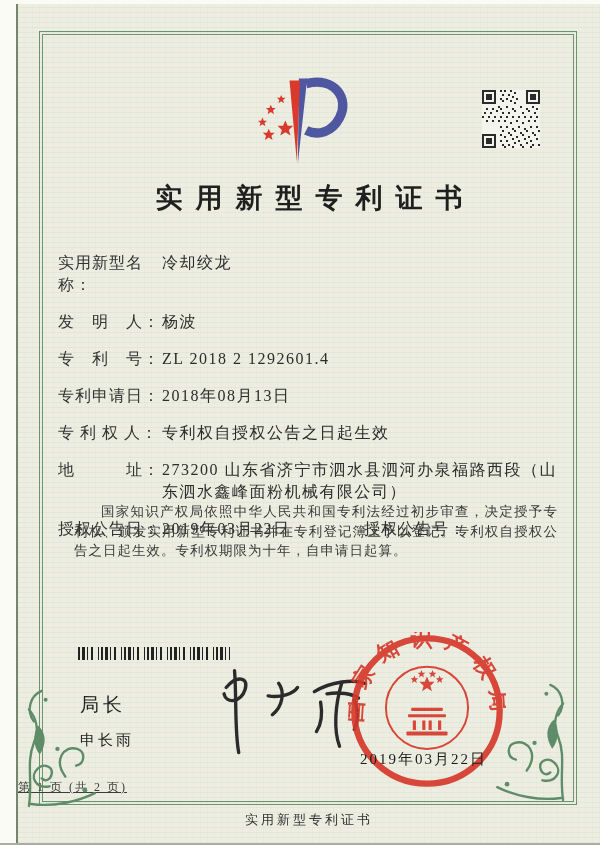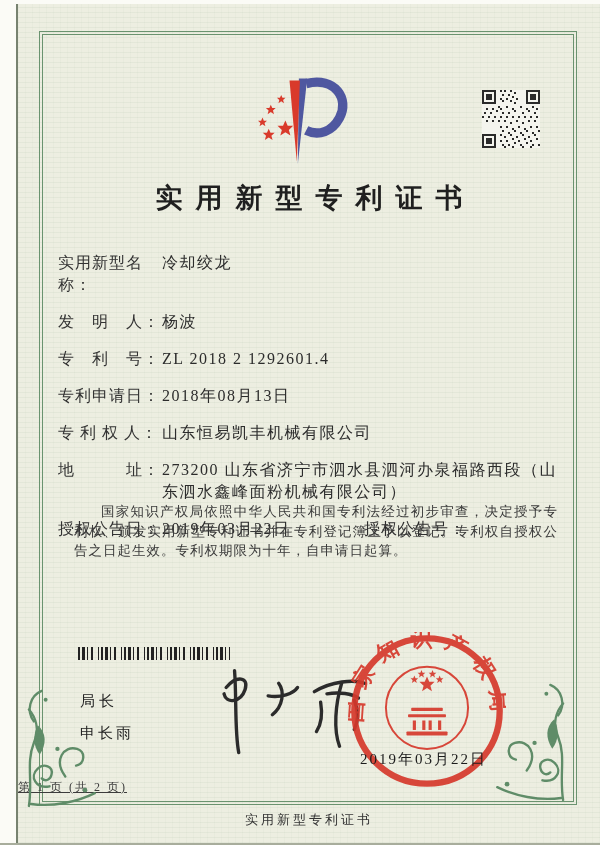--- a/index.html
+++ b/index.html
@@ -53,21 +53,21 @@
   .barcode{
     position:absolute;left:60px;top:643px;width:152px;height:13px;
     background:repeating-linear-gradient(90deg,
       #222 0 2px, rgba(0,0,0,0) 2px 4px,
       #222 4px 7px, rgba(0,0,0,0) 7px 9px,
       #222 9px 10px, rgba(0,0,0,0) 10px 13px,
       #222 13px 15px, rgba(0,0,0,0) 15px 20px,
       #222 20px 21px, rgba(0,0,0,0) 21px 23px);
   }
   .director{position:absolute;left:62px;top:688px;font-family:"Liberation Sans","DejaVu Sans",sans-serif;}
-  .director .t{font-size:15px;letter-spacing:4px;color:#222;margin-bottom:13px;}
+  .director .t{font-size:19px;letter-spacing:4px;color:#222;margin-bottom:13px;}
   .director .n{font-size:15px;letter-spacing:3px;color:#222;}
   .sig{position:absolute;left:178px;top:652px;width:180px;height:105px;}
   .seal{position:absolute;left:330px;top:628px;width:158px;height:158px;opacity:.92;}
   .seal-date{
     position:absolute;left:342px;top:746px;
     font-size:15px;letter-spacing:2px;color:#1c1c1c;
   }
   .page-info{
     position:absolute;left:0;right:0;top:775px;text-align:left;
     font-size:12px;letter-spacing:2px;color:#3c3c3c;text-decoration:underline;
@@ -152,21 +152,21 @@
     <div class="row">
       <span class="lbl">专　利　号：</span>
       <span class="val">ZL 2018 2 1292601.4</span>
     </div>
     <div class="row">
       <span class="lbl">专利申请日：</span>
       <span class="val">2018年08月13日</span>
     </div>
     <div class="row">
       <span class="lbl">专 利 权 人：</span>
-      <span class="val">山东恒易凯丰机械有限公司</span>
+      <span class="val">专利权自授权公告之日起生效</span>
     </div>
     <div class="row">
       <span class="lbl">地　　　址：</span>
       <span class="val">273200 山东省济宁市泗水县泗河办泉福路西段（山东泗水鑫峰面粉机械有限公司）</span>
     </div>
     <div class="row grant">
       <span class="g1">
         <span class="lbl">授权公告日：</span>
         <span class="val">2019年03月22日</span>
       </span>

